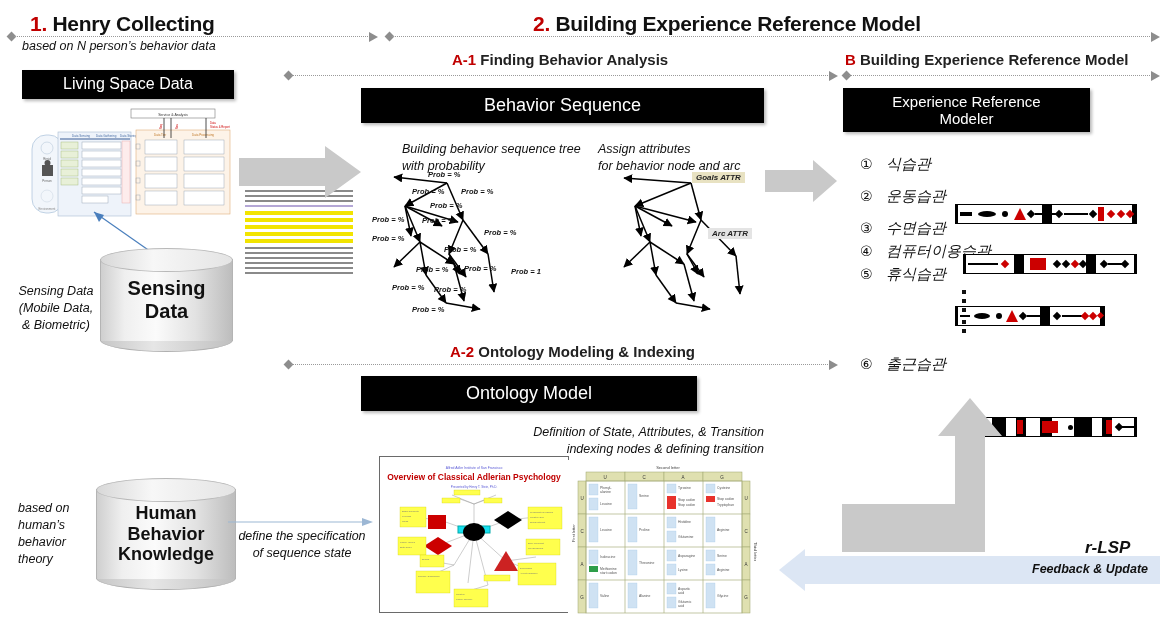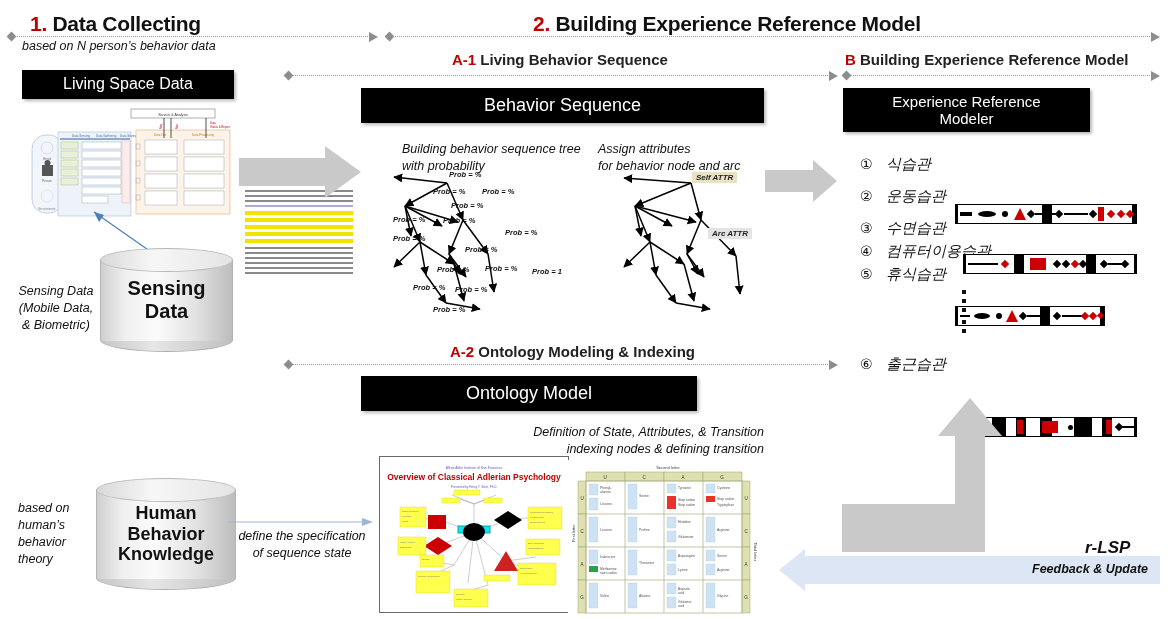--- a/index.html
+++ b/index.html
@@ -87,28 +87,28 @@
   .docline.hl{background:#f2e400;height:4px;}
   .docline.pu{background:#b4a7d6;}
 
   
   .treewrap{position:absolute;}
   .attrbox{position:absolute;font-style:italic;font-weight:bold;font-size:8px;
      padding:1px 4px;white-space:nowrap;}
   .node-attr{background:#e8e2c2;color:#222;}
   .arc-attr{background:#e4e4e4;color:#222;}
   .problab{position:absolute;font-style:italic;font-weight:bold;font-size:7.5px;
-     color:#111;white-space:nowrap;margin-left:21px;}
+     color:#111;white-space:nowrap;}
 </style>
 </head>
 <body>
 
 <div class="abs phase-title phase-1">
   <span class="phase-num">1.</span>
-  <span>Data Collecting</span>
+  <span>Henry Collecting</span>
 </div>
 
 <div class="abs span" style="left:8px;top:32px;width:370px;">
   <span class="dia"></span>
   <span class="line"></span>
   <span class="arw"></span>
 </div>
 
 <div class="abs cap" style="left:22px;top:38px;width:300px;">based on N person’s behavior data</div>
 
@@ -227,21 +227,21 @@
 </div>
 
 <div class="abs span" style="left:386px;top:32px;width:774px;">
   <span class="dia"></span>
   <span class="line"></span>
   <span class="arw"></span>
 </div>
 
 <div class="abs sub-title sub-a1">
   <span class="sub-num">A-1</span>
-  <span>Living Behavior Sequence</span>
+  <span>Finding Behavior Analysis</span>
 </div>
 <div class="abs span" style="left:285px;top:71px;width:553px;">
   <span class="dia"></span>
   <span class="line"></span>
   <span class="arw"></span>
 </div>
 
 <div class="abs sub-title sub-b">
   <span class="sub-num">B</span>
   <span>Building Experience Reference Model</span>
@@ -328,21 +328,21 @@
       <path d="M101,50 L136,86"></path>
       <path d="M101,50 L87,84"></path>
       <path d="M87,84 L104,107"></path>
       <path d="M87,84 L98,104"></path>
       <path d="M136,86 L140,124"></path>
       <path d="M56,105 L76,133"></path>
       <path d="M84,94 L94,131"></path>
       <path d="M76,133 L110,139"></path>
     </g>
   </svg>
-  <div class="attrbox node-attr" style="left:92px;top:2px;">Self ATTR</div>
+  <div class="attrbox node-attr" style="left:92px;top:2px;">Goals ATTR</div>
   <div class="attrbox arc-attr" style="left:108px;top:58px;">Arc ATTR</div>
 </div>
 
 <div class="garrow" style="left:765px;top:160px;">
   <svg width="72" height="42" viewBox="0 0 72 42">
     <polygon points="0,10 48,10 48,0 72,21 48,42 48,32 0,32" fill="#c9c9c9"></polygon>
   </svg>
 </div>
 
 <div class="abs" style="left:860px;top:155px;width:300px;">

